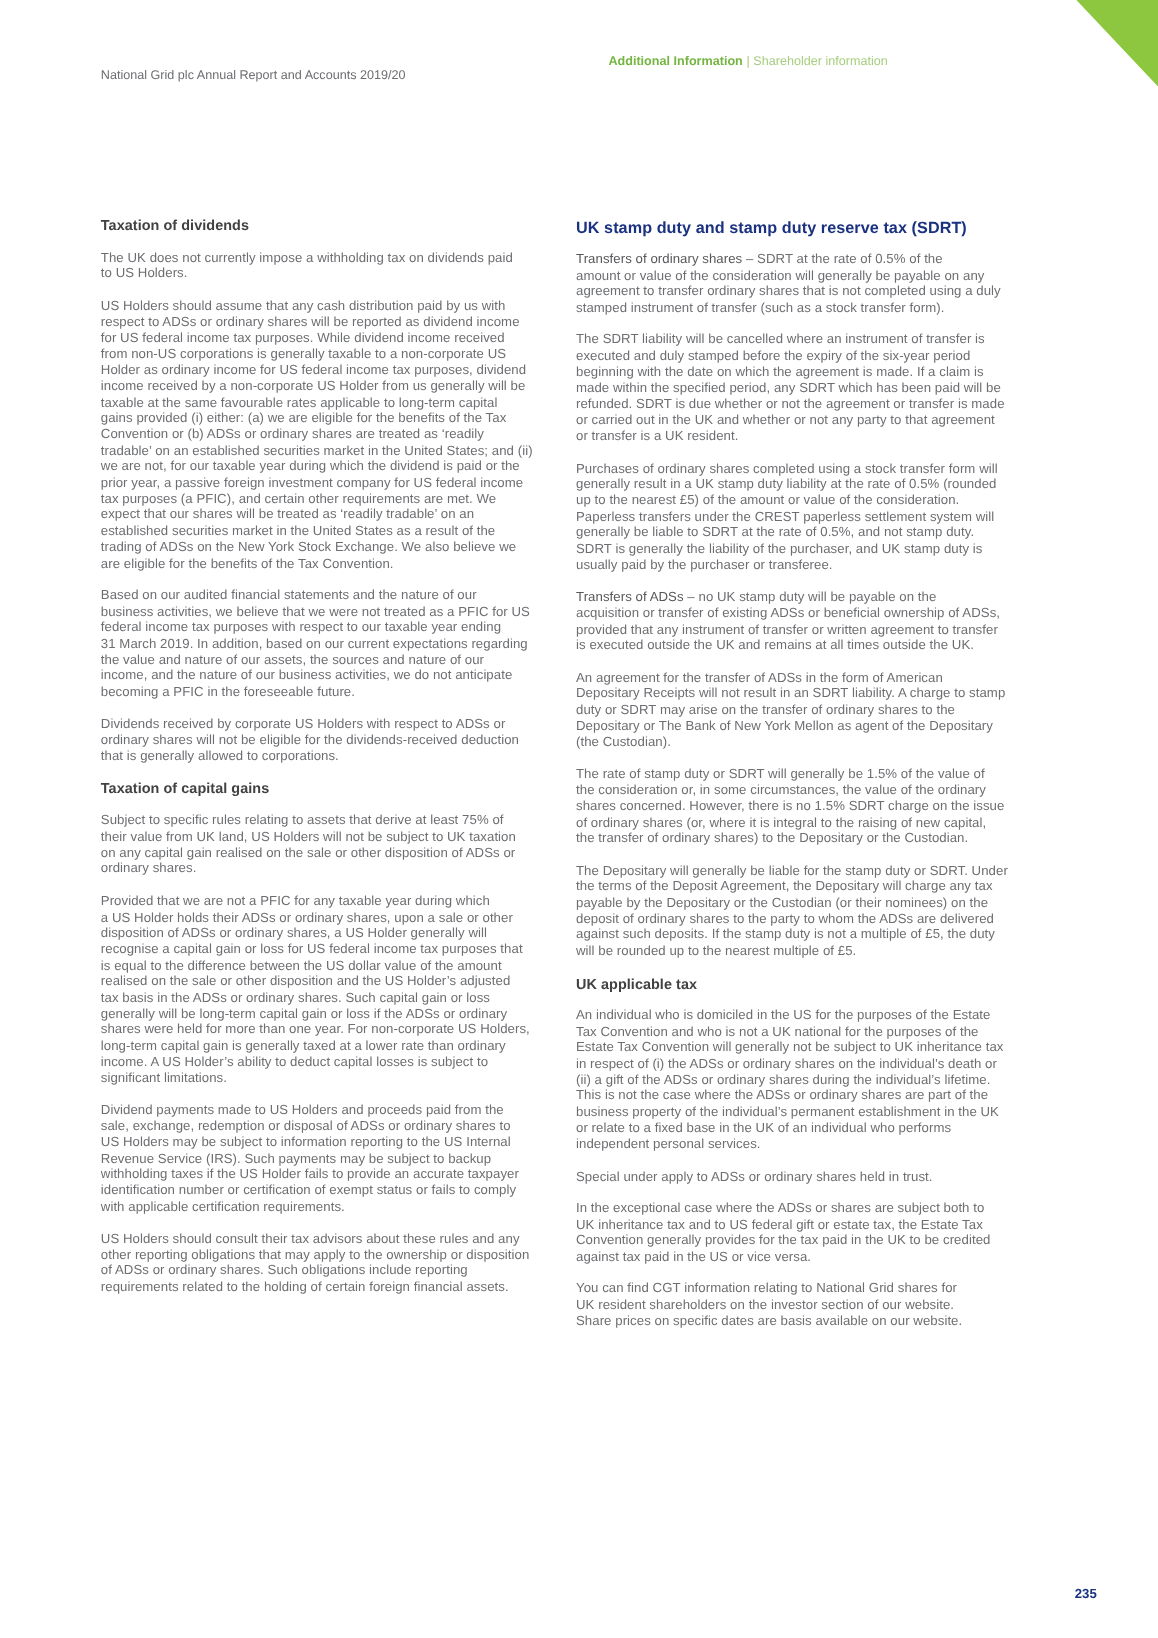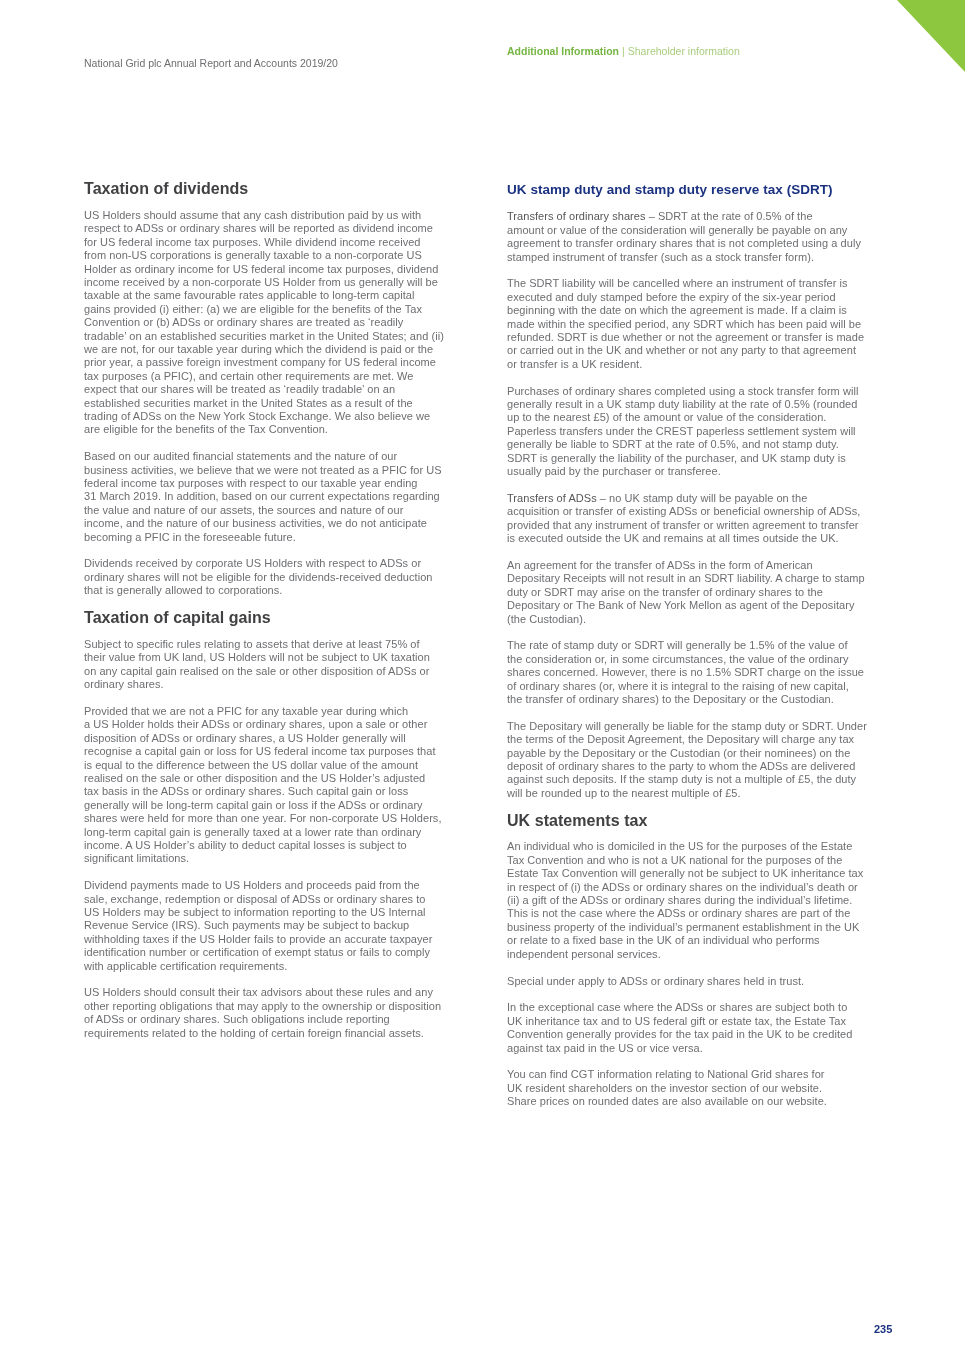--- a/index.html
+++ b/index.html
@@ -28,51 +28,53 @@
   }
   .page-header .crumb{
     position:absolute;left:507px;top:0;color:var(--green-light);
   }
   .crumb .crumb-section{font-weight:700;color:var(--green-bold);}
   .crumb .crumb-sep{color:var(--green-light);padding:0 3px;}
   .col{
     position:absolute;top:182px;width:412px;
   }
   .col-left{left:84px;}
-  .col-right{left:507px;}
+  .col-right{left:480px;}
   .para{
     margin:13.4px 0 0;font-size:11px;line-height:13.4px;color:var(--body-gray);
     white-space:pre;letter-spacing:0.05px;
   }
   .para .lead{font-weight:400;color:#565759;}
   .h{
-    margin:13.4px 0 0;font-size:16px;line-height:13.5px;font-weight:700;
+    margin:13.4px 0 0;font-size:12px;line-height:13.5px;font-weight:700;
     color:var(--heading-dark);white-space:pre;letter-spacing:0.05px;
   }
   .h-blue{
     color:var(--blue);font-size:13.5px;line-height:15px;margin-bottom:2px;
   }
   .col > :first-child{margin-top:0;}
   .page-number{
-    position:absolute;left:874px;top:1323px;width:40px;text-align:left;
+    position:absolute;left:874px;top:1323px;width:40px;text-align:right;
     font-size:11px;font-weight:700;color:var(--blue);
   }
 </style>
 </head>
 <body>
 
 <div class="corner-triangle"></div>
 
 <div class="page-header">
   <div class="report-title">National Grid plc Annual Report and Accounts 2019/20</div>
   <div class="crumb"><span class="crumb-section">Additional Information</span><span class="crumb-sep">|</span><span class="crumb-sub">Shareholder information</span></div>
 </div>
 
 <div class="col col-left">
     <h2 class="h">Taxation of dividends</h2>
+    <p class="para">The UK does not currently impose a withholding tax on dividends paid
+to US Holders.</p>
     <p class="para">US Holders should assume that any cash distribution paid by us with
 respect to ADSs or ordinary shares will be reported as dividend income
 for US federal income tax purposes. While dividend income received
 from non-US corporations is generally taxable to a non-corporate US
 Holder as ordinary income for US federal income tax purposes, dividend
 income received by a non-corporate US Holder from us generally will be
 taxable at the same favourable rates applicable to long-term capital
 gains provided (i) either: (a) we are eligible for the benefits of the Tax
 Convention or (b) ADSs or ordinary shares are treated as ‘readily
 tradable’ on an established securities market in the United States; and (ii)
@@ -155,33 +157,33 @@
 the consideration or, in some circumstances, the value of the ordinary
 shares concerned. However, there is no 1.5% SDRT charge on the issue
 of ordinary shares (or, where it is integral to the raising of new capital,
 the transfer of ordinary shares) to the Depositary or the Custodian.</p>
     <p class="para">The Depositary will generally be liable for the stamp duty or SDRT. Under
 the terms of the Deposit Agreement, the Depositary will charge any tax
 payable by the Depositary or the Custodian (or their nominees) on the
 deposit of ordinary shares to the party to whom the ADSs are delivered
 against such deposits. If the stamp duty is not a multiple of £5, the duty
 will be rounded up to the nearest multiple of £5.</p>
-    <h2 class="h">UK statements tax</h2>
+    <h2 class="h">UK applicable tax</h2>
     <p class="para">An individual who is domiciled in the US for the purposes of the Estate
 Tax Convention and who is not a UK national for the purposes of the
 Estate Tax Convention will generally not be subject to UK inheritance tax
 in respect of (i) the ADSs or ordinary shares on the individual’s death or
 (ii) a gift of the ADSs or ordinary shares during the individual’s lifetime.
 This is not the case where the ADSs or ordinary shares are part of the
 business property of the individual’s permanent establishment in the UK
 or relate to a fixed base in the UK of an individual who performs
 independent personal services.</p>
     <p class="para">Special under apply to ADSs or ordinary shares held in trust.</p>
     <p class="para">In the exceptional case where the ADSs or shares are subject both to
 UK inheritance tax and to US federal gift or estate tax, the Estate Tax
 Convention generally provides for the tax paid in the UK to be credited
 against tax paid in the US or vice versa.</p>
     <p class="para">You can find CGT information relating to National Grid shares for
 UK resident shareholders on the investor section of our website.
-Share prices on rounded dates are also available on our website.</p>
+Share prices on specific dates are basis available on our website.</p>
   </div>
 
 <div class="page-number">235</div>
 
 </body></html>

